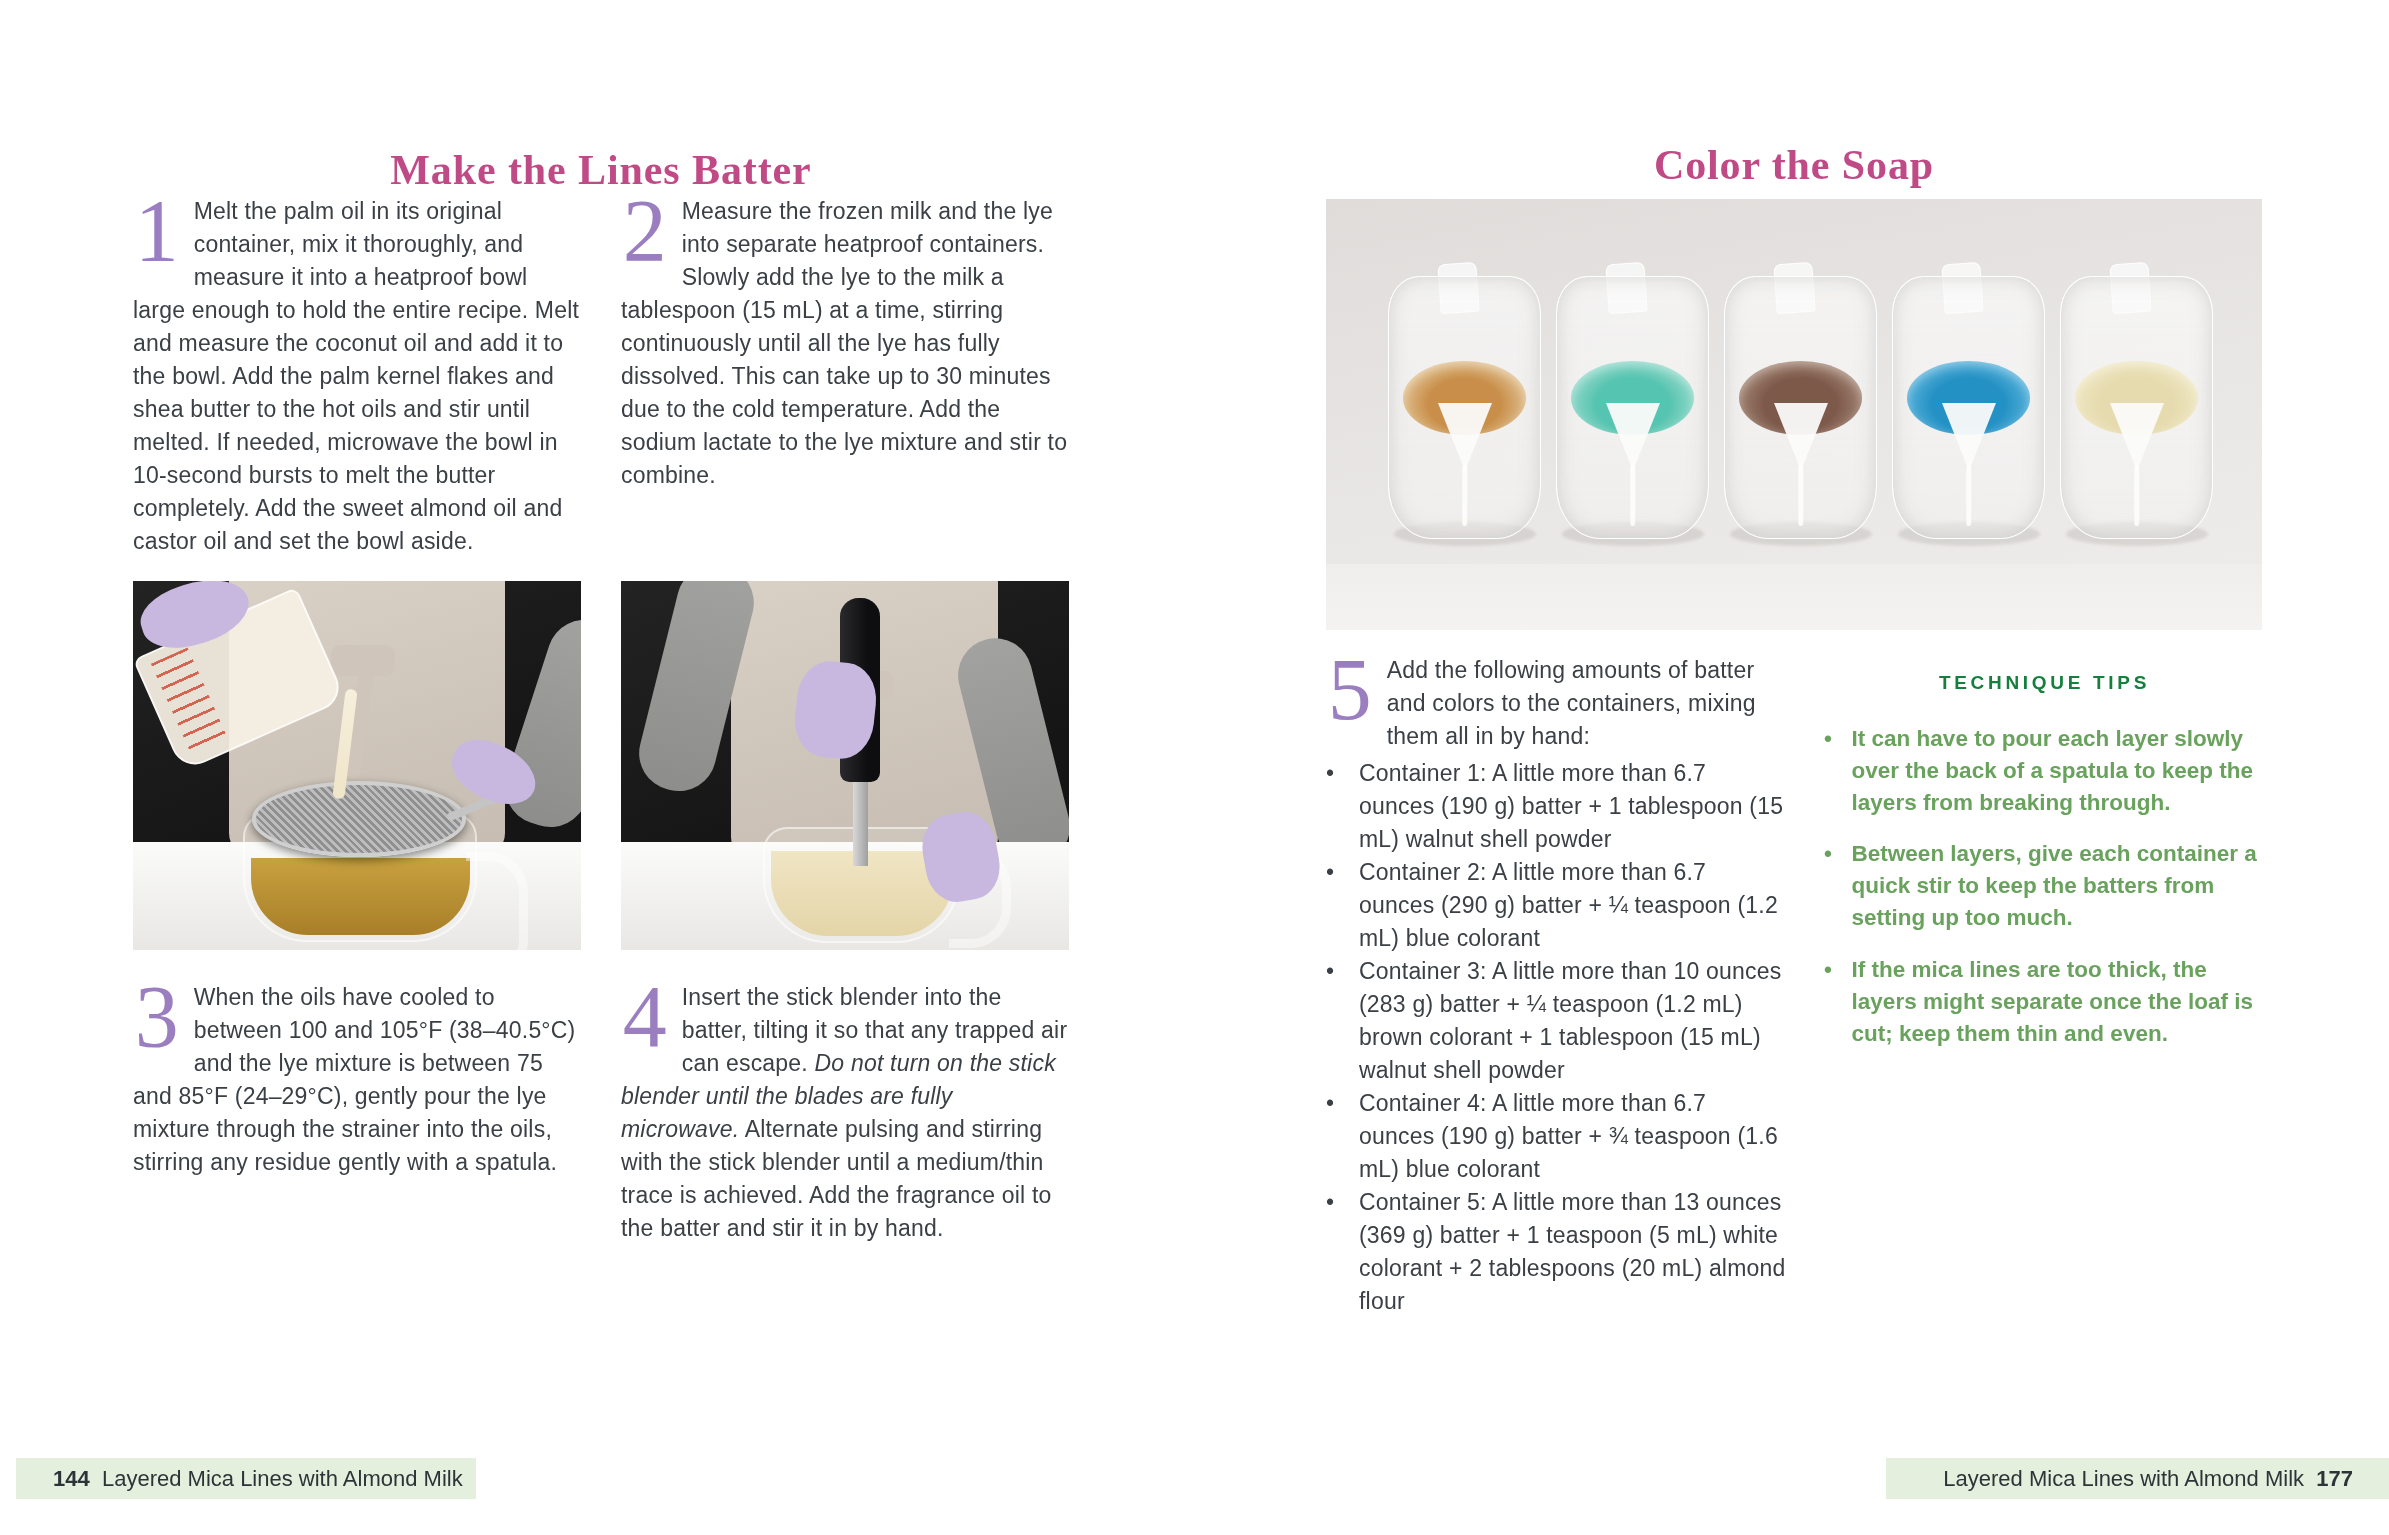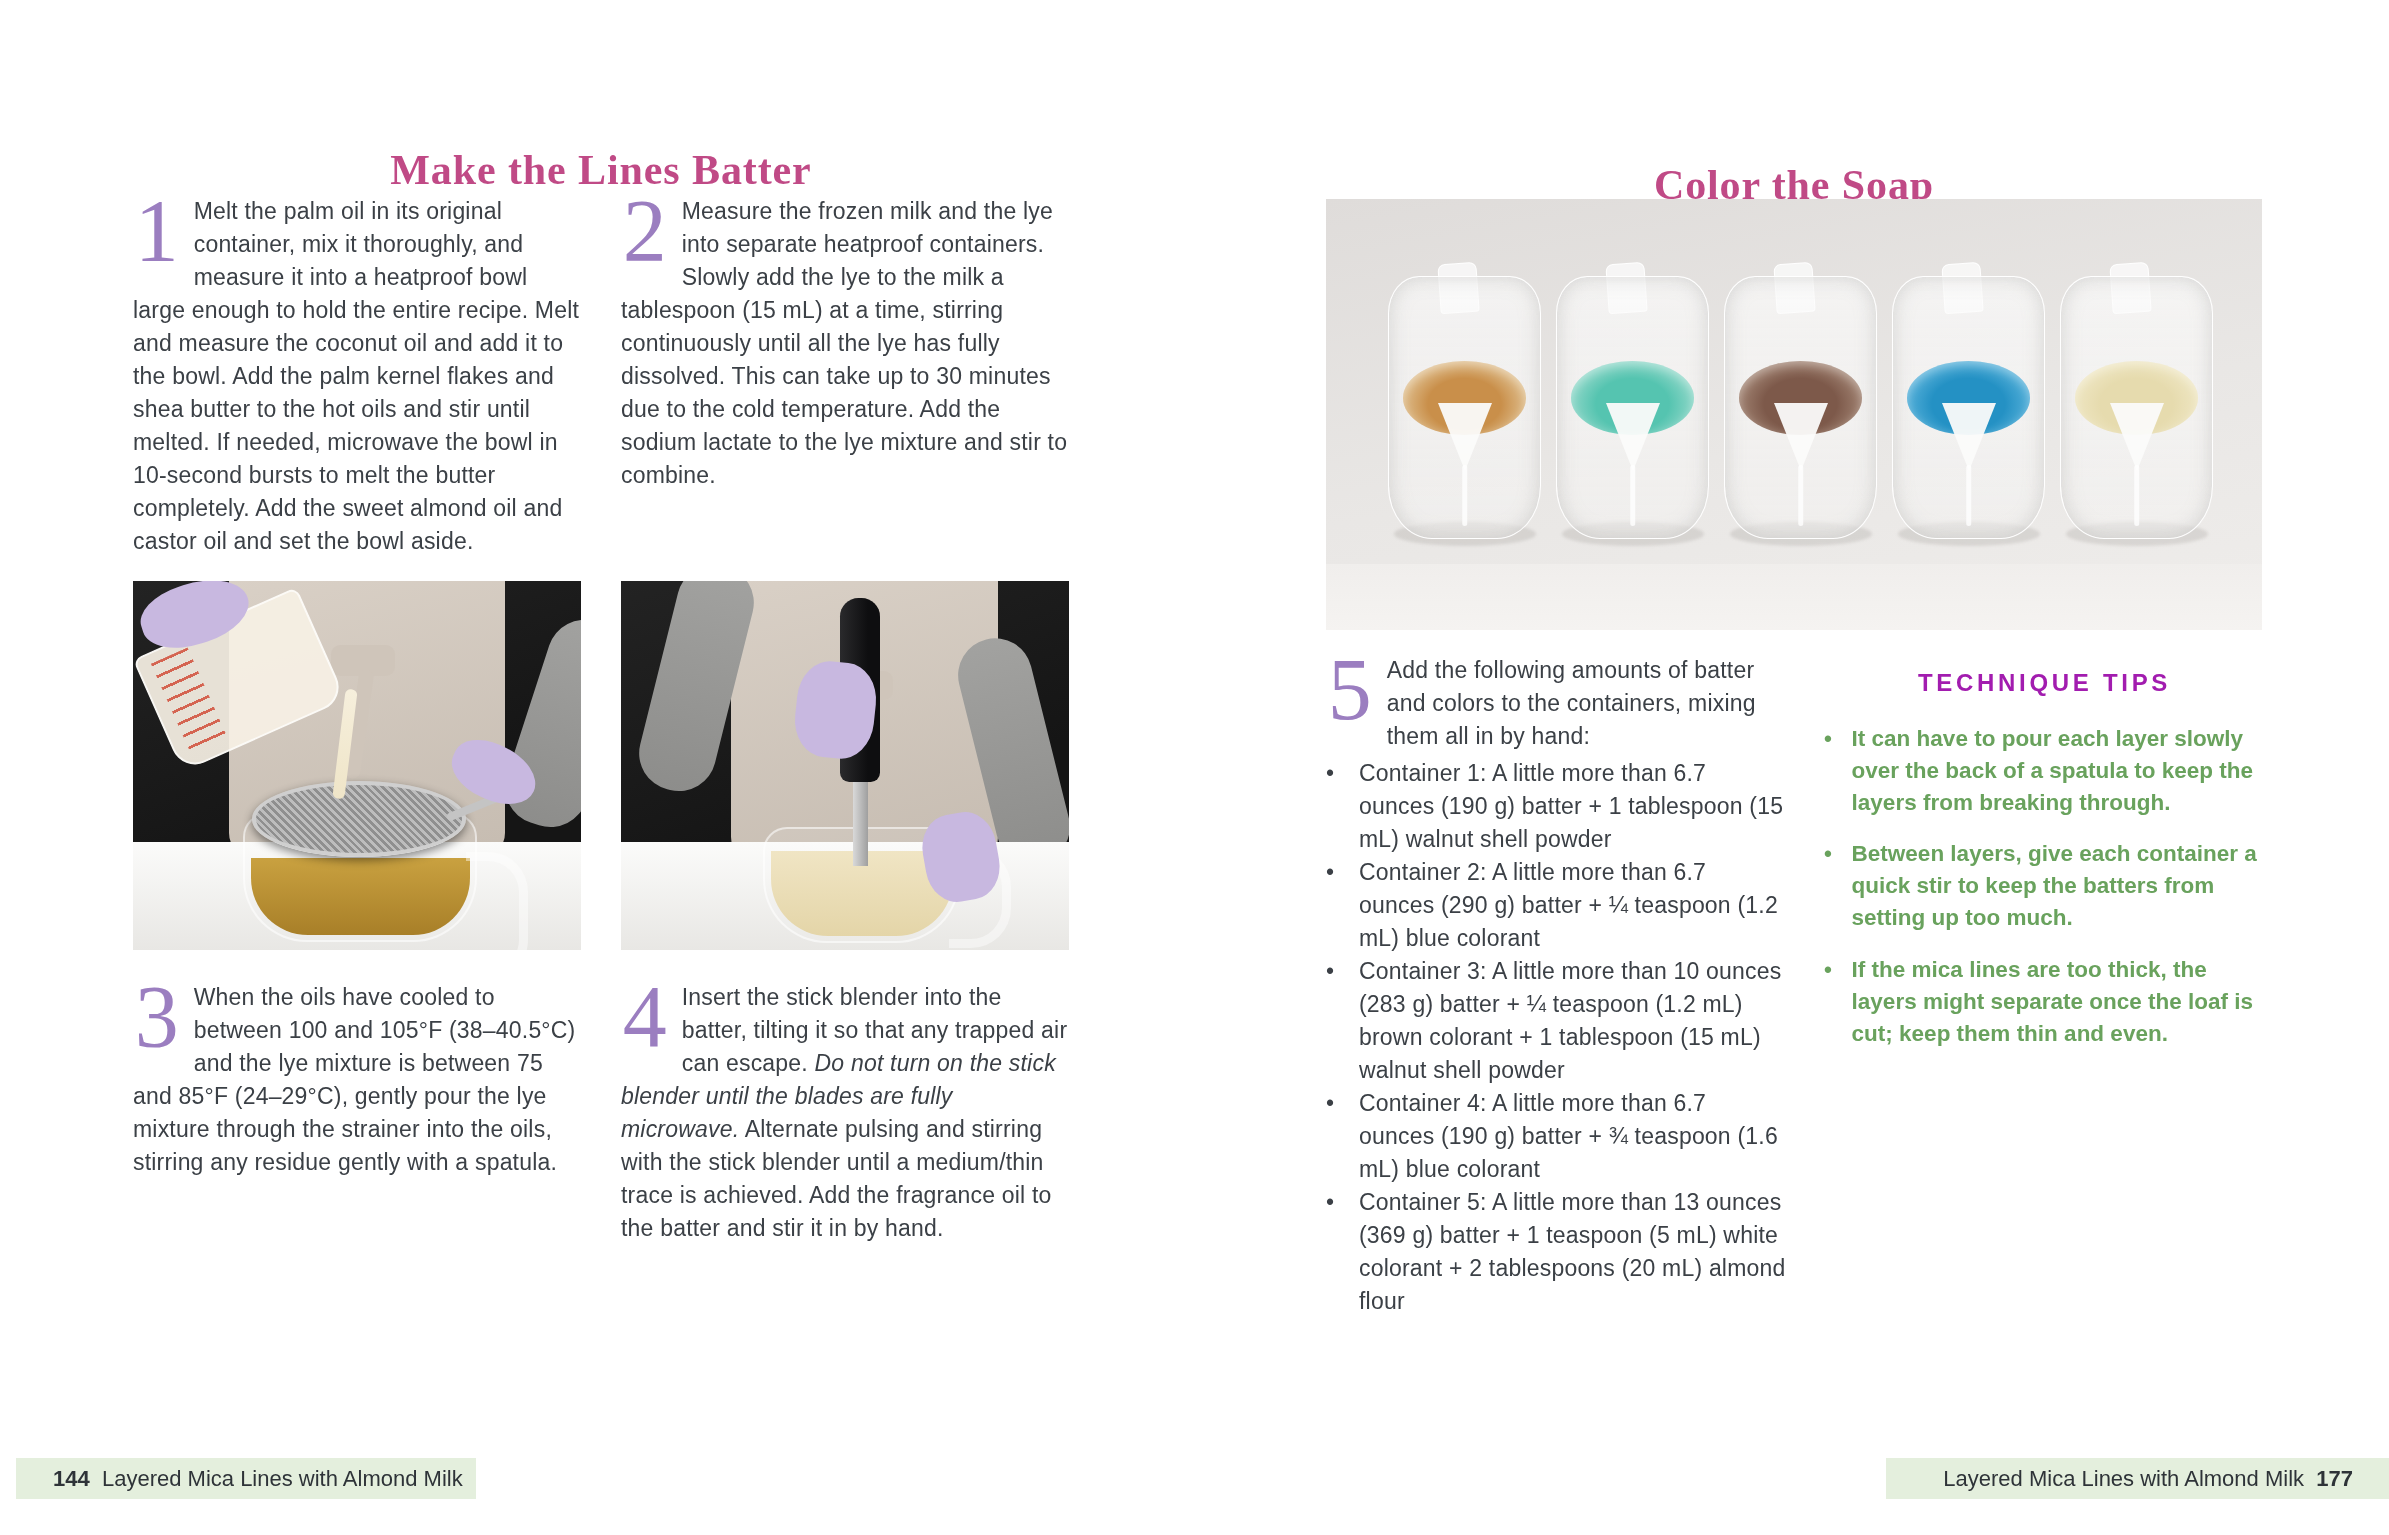--- a/index.html
+++ b/index.html
@@ -24,21 +24,21 @@
   .em{font-style:italic;}
 
   
   .blist{margin-top:3.7px;}
   .bitem{display:flex;}
   .bitem .bdot{flex:0 0 33px;}
   .bitem .btext{flex:1;}
 
   
   .tips-title{
-    font-size:24px;font-weight:700;letter-spacing:3.7px;color:#a21caf;
+    font-size:19px;font-weight:700;letter-spacing:3.7px;color:#15803d;
     text-align:center;
   }
   .tips .bitem{color:#69a25d;font-weight:700;margin-bottom:19.3px;}
   .tips .bitem .bdot{flex:0 0 27.6px;}
   .tips{font-size:22.5px;line-height:32px;}
 
   
   .footer-bar{
     height:41px;background:#e4efdd;font-size:22px;line-height:41px;color:#2e3338;
   }
@@ -167,21 +167,21 @@
       <span>Insert the stick blender into the batter, tilting it so that any trapped air can escape. </span><span class="em">Do not turn on the stick blender until the blades are fully microwave.</span><span> Alternate pulsing and stirring with the stick blender until a medium/thin trace is achieved. Add the fragrance oil to the batter and stir it in by hand.</span>
     </div>
 
     <div class="abs footer-bar footer-left" style="left:16px;top:1458px;width:423px;">
       <b>144</b>&nbsp;&nbsp;<span>Layered Mica Lines with Almond Milk</span>
     </div>
   </section>
 
   <section>
 
-    <h1 class="abs page-title" style="left:1326px;top:133px;width:936px;">Color the Soap</h1>
+    <h1 class="abs page-title" style="left:1326px;top:113px;width:936px;">Color the Soap</h1>
 
     <figure class="abs photo cupsphoto" style="left:1326px;top:199px;width:936px;height:431px;margin:0;">
       <div class="strip"></div>
       <div>
 
           <div class="cupwrap" style="--liquid: #e3c79a; --deep: #c98f4a; left: 62px;">
             <div class="cup-shadow"></div>
             <div class="cup-tab"></div>
             <div class="cup-body"></div>
             <div class="cup-liquid"></div>

